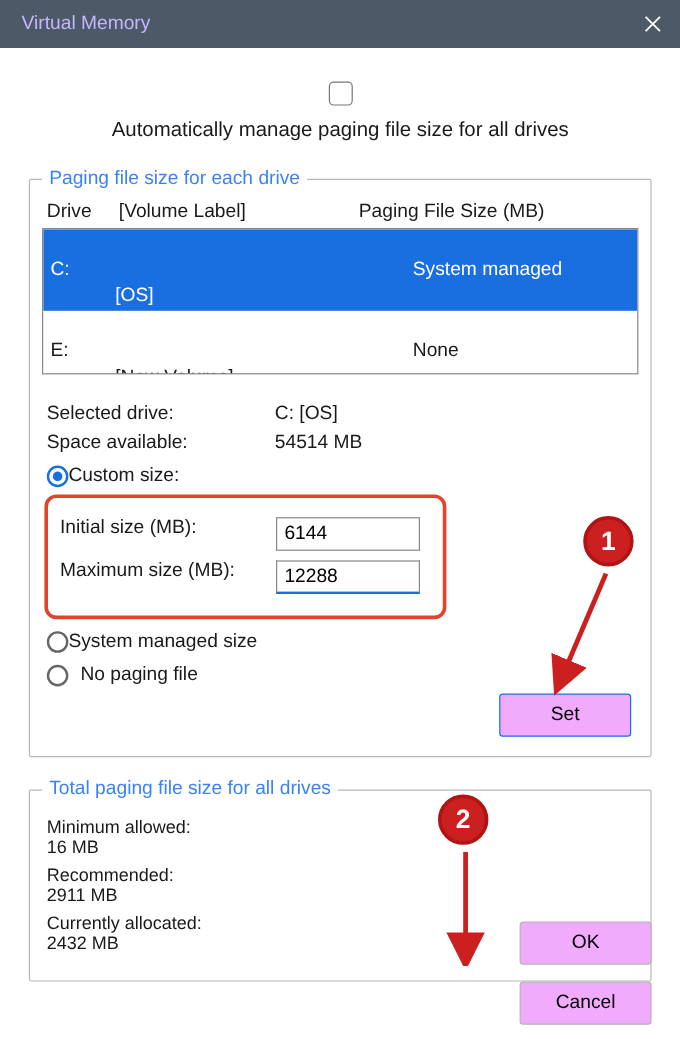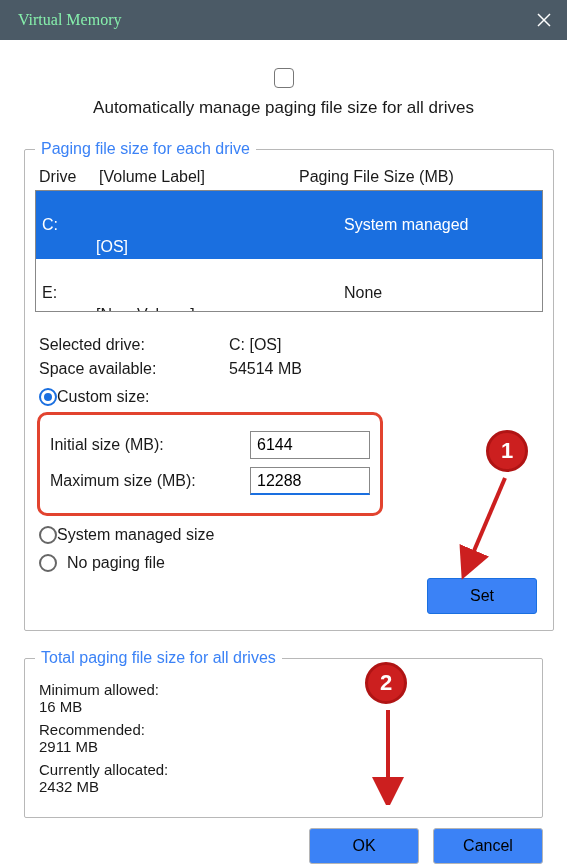--- a/index.html
+++ b/index.html
@@ -14,27 +14,26 @@
     width: 567px;
     height: 866px;
     position: relative;
     background: #fff;
     box-sizing: border-box;
     overflow: hidden;
   }
   .titlebar {
     height: 40px;
     background: #4b5a66;
-    color: #86efac;
+    color: #c4b5fd;
     display: flex;
     align-items: center;
     justify-content: space-between;
     padding: 0 14px 0 18px;
     font-size: 16px;
-    font-family: Liberation Serif, serif;
   }
   .close-icon {
     width: 18px;
     height: 18px;
     display: flex;
     align-items: center;
     justify-content: center;
     cursor: pointer;
   }
   .body {
@@ -130,23 +129,22 @@
     border-radius: 50%;
   }
   .custom-box {
     border: 3px solid #e2432f;
     border-radius: 10px;
     padding: 8px 10px 10px 10px;
     margin: 2px 160px 8px 2px;
   }
   .size-row {
     display: flex;
-    align-items: center;
+    align-items: flex-start;
     margin: 8px 0;
-    gap: 20px;
   }
   .size-row .lab {
     width: 180px;
     font-size: 16px;
   }
   .size-input {
     width: 120px;
     height: 28px;
     border: 1px solid #888;
     padding: 2px 6px;
@@ -160,40 +158,41 @@
   .set-row {
     display: flex;
     justify-content: flex-end;
     padding-right: 6px;
     margin-top: 4px;
   }
   .btn {
     min-width: 110px;
     height: 36px;
     border: 1.5px solid #1a6fe0;
-    background: #3b82f6;
+    background: #f0abfc;
     color: #000;
     font-size: 16px;
     font-family: inherit;
     cursor: pointer;
     border-radius: 3px;
   }
   .btn.gray {
     border-color: #b5b5b5;
   }
   .totals {
     margin-top: 8px;
   }
   .totals .info-row { margin: 6px 4px; flex-direction: column; }
   .footer {
     position: absolute;
-    bottom: 2px;
+    bottom: 12px;
     right: 24px;
     display: flex;
     gap: 14px;
+    flex-direction: column;
   }
   
   .badge {
     position: absolute;
     width: 42px; height: 42px;
     background: #cc1f1f;
     border: 3px solid #b01414;
     color: #fff;
     border-radius: 50%;
     display: flex;

